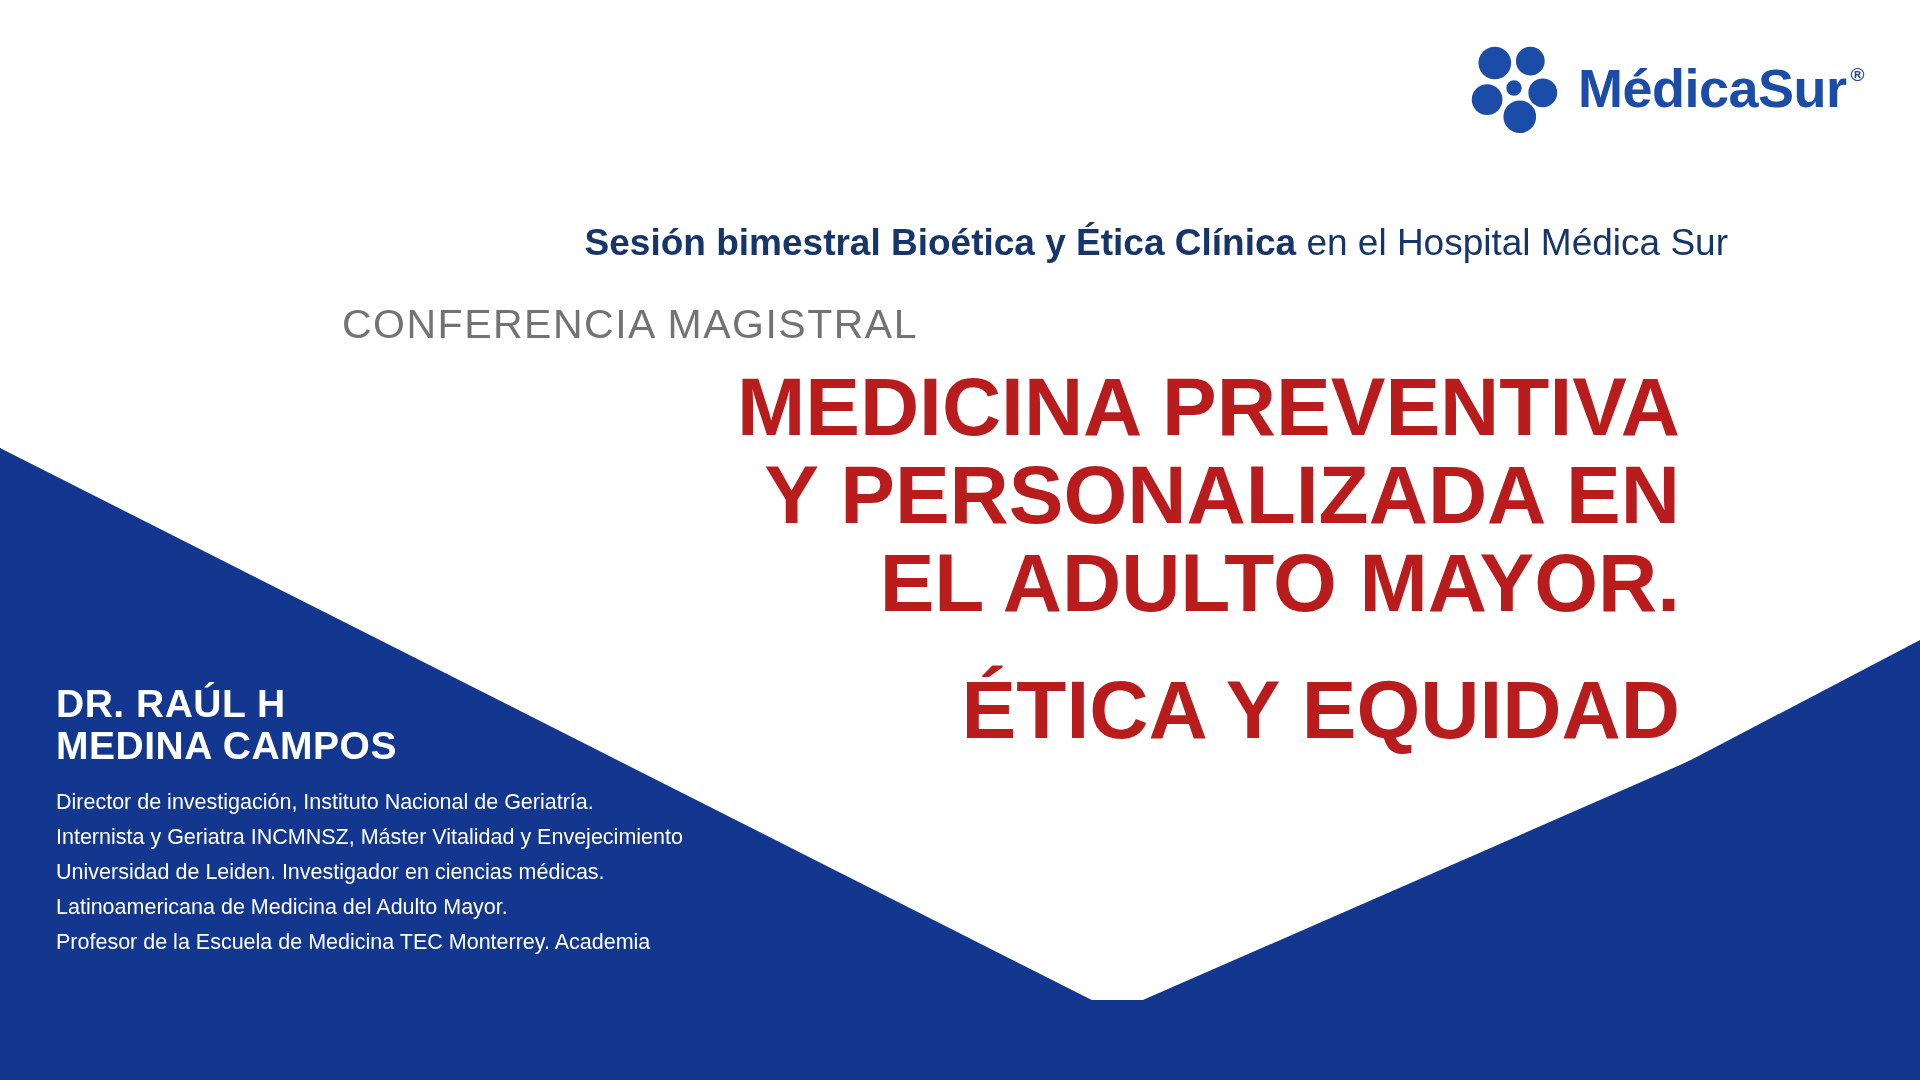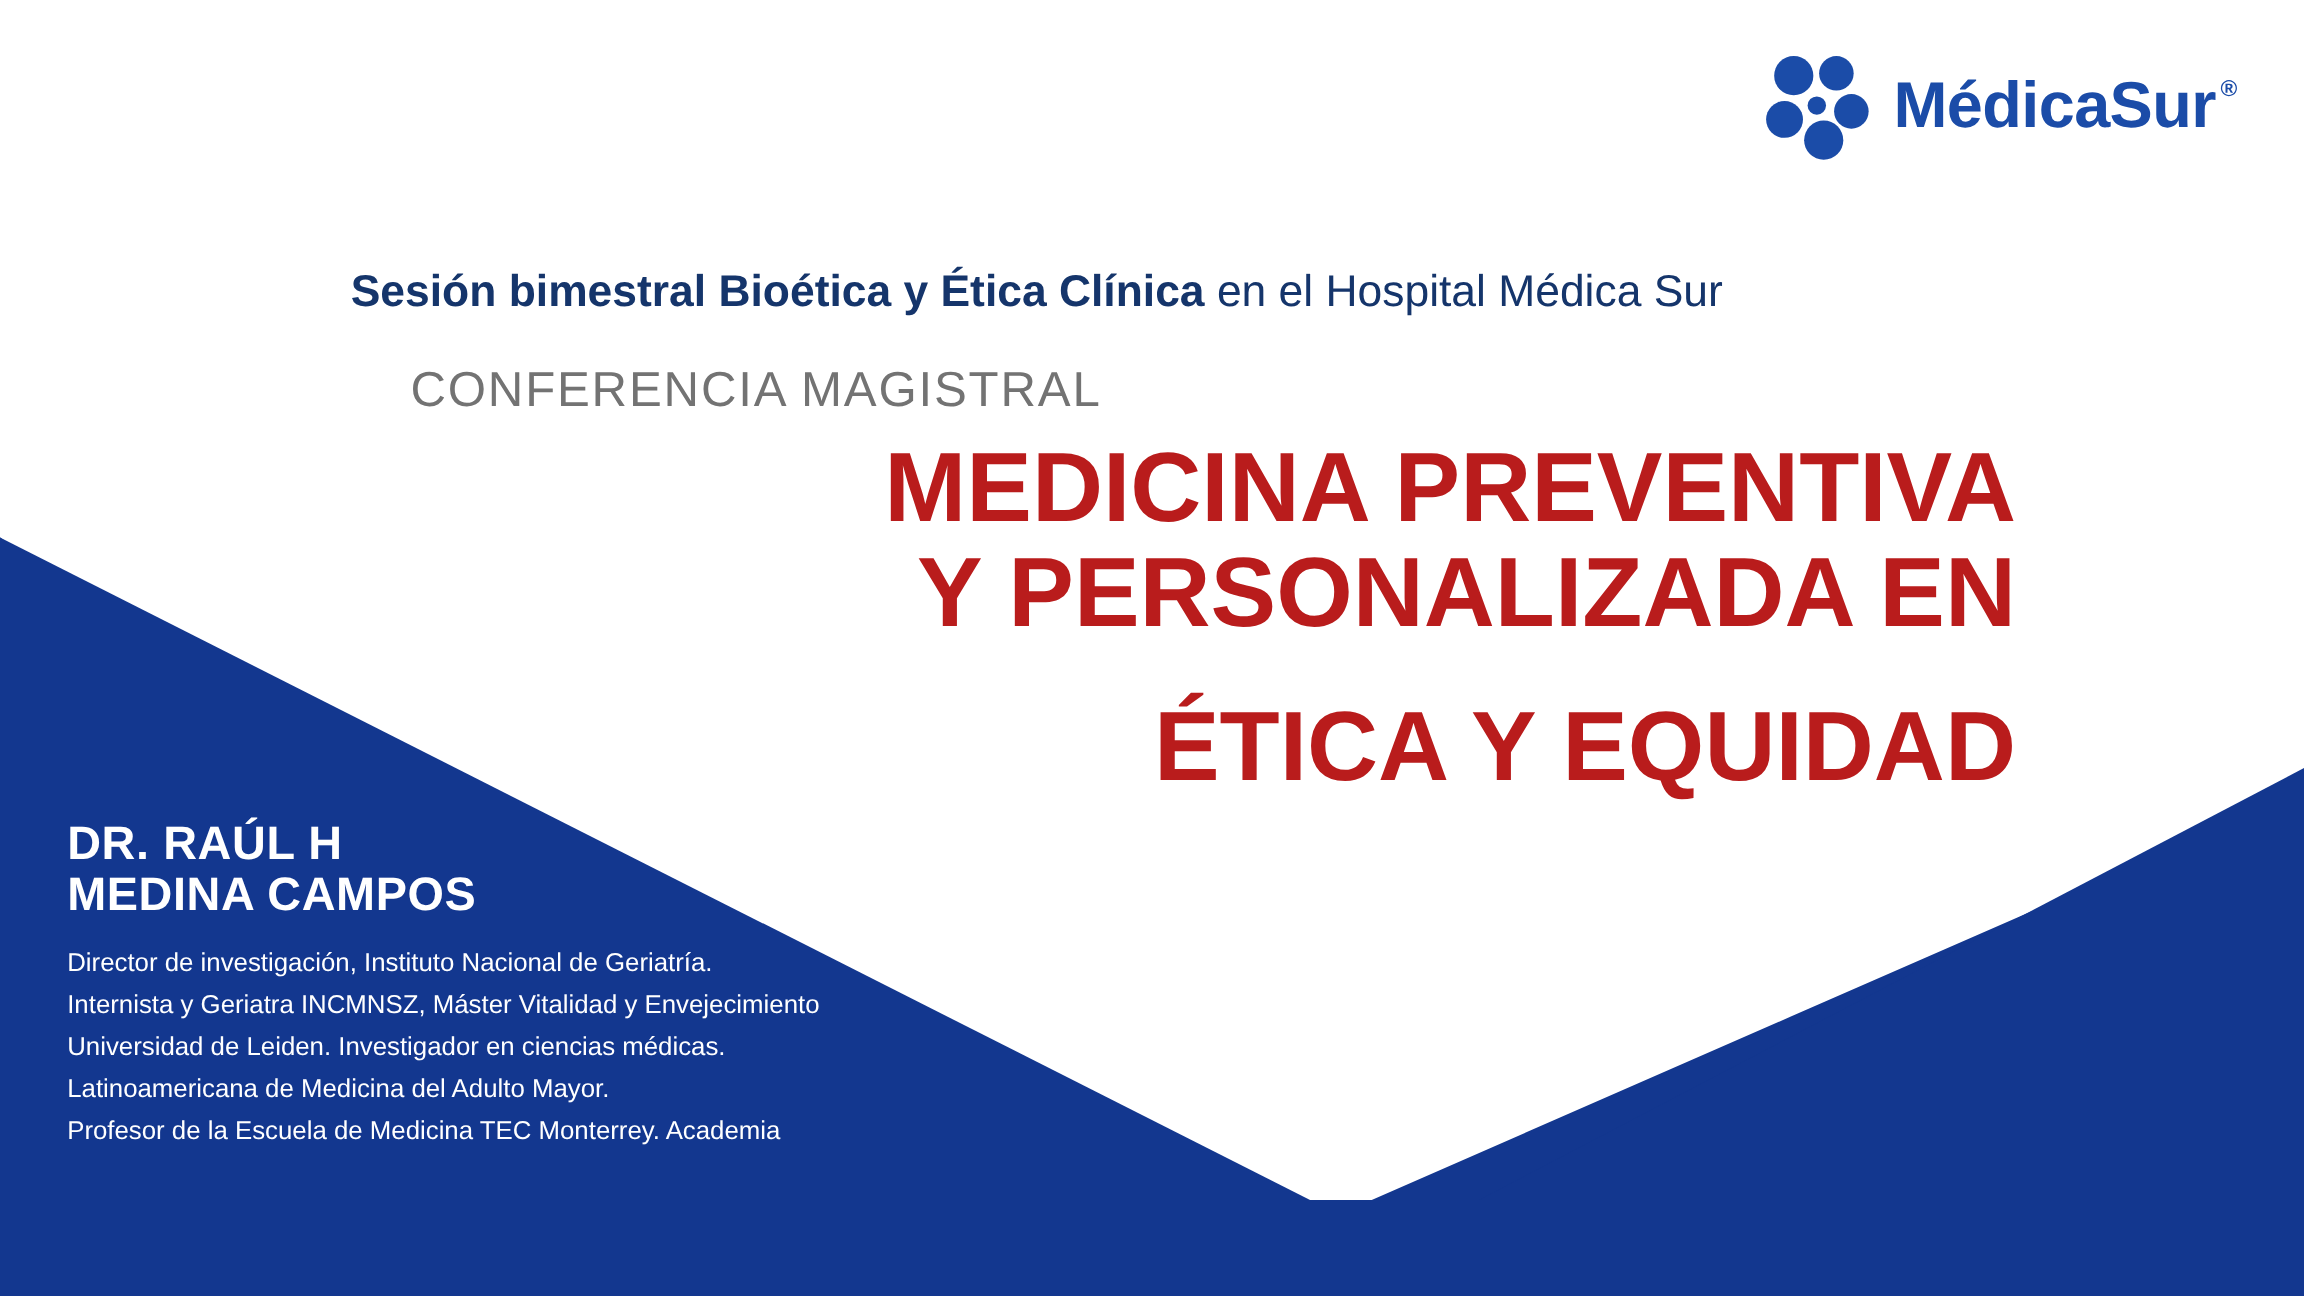--- a/index.html
+++ b/index.html
@@ -68,21 +68,21 @@
     margin-left: 4px;
     margin-top: 4px;
   }
 
   
   .session-line {
     position: absolute;
     top: 222px;
     left: 0;
     width: 1728px;
-    text-align: center;
+    text-align: right;
     z-index: 4;
     font-size: 37px;
     color: #15356b;
     line-height: 1.15;
     white-space: nowrap;
   }
   .session-line .bold {
     font-weight: bold;
   }
   .session-line .light {
@@ -189,20 +189,21 @@
 
   <div class="session-line">
     <span class="bold">Sesión bimestral Bioética y Ética Clínica</span><span class="light"> en el Hospital Médica Sur</span>
   </div>
 
   <div class="conf-block">
     <div class="conf-kicker">CONFERENCIA MAGISTRAL</div>
     <div class="conf-title">
       <span class="l1">MEDICINA PREVENTIVA</span>
       <span class="l2">Y PERSONALIZADA EN</span>
+      <span class="l3">EL ADULTO MAYOR.</span>
       <span class="l4">ÉTICA Y EQUIDAD</span>
     </div>
   </div>
 
   <div class="speaker">
     <div class="speaker-name">
       <span class="ln">DR. RAÚL H</span>
       <span class="ln">MEDINA CAMPOS</span>
     </div>
     <div class="speaker-bio">

